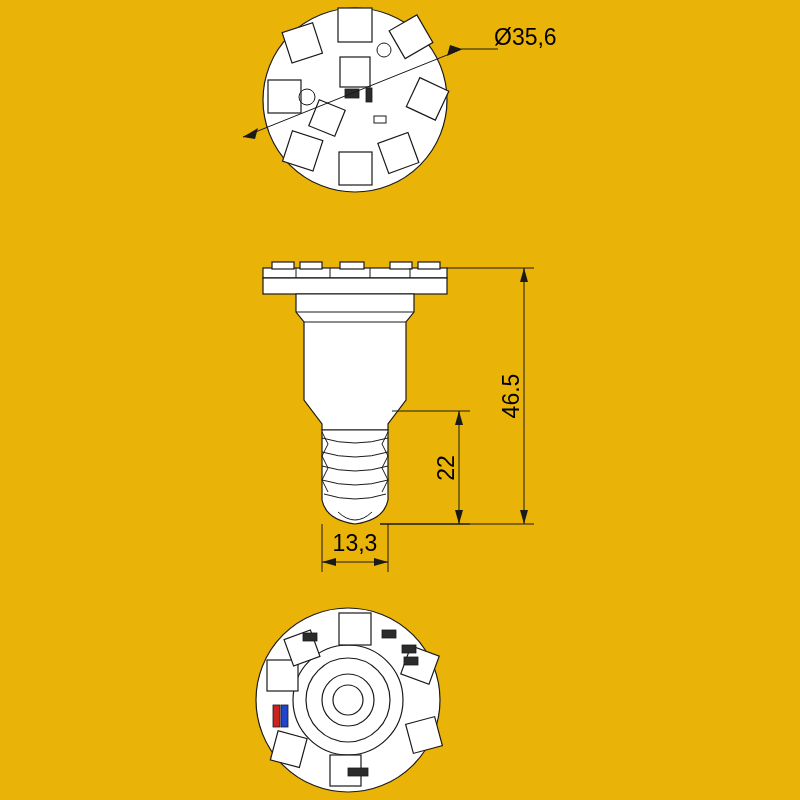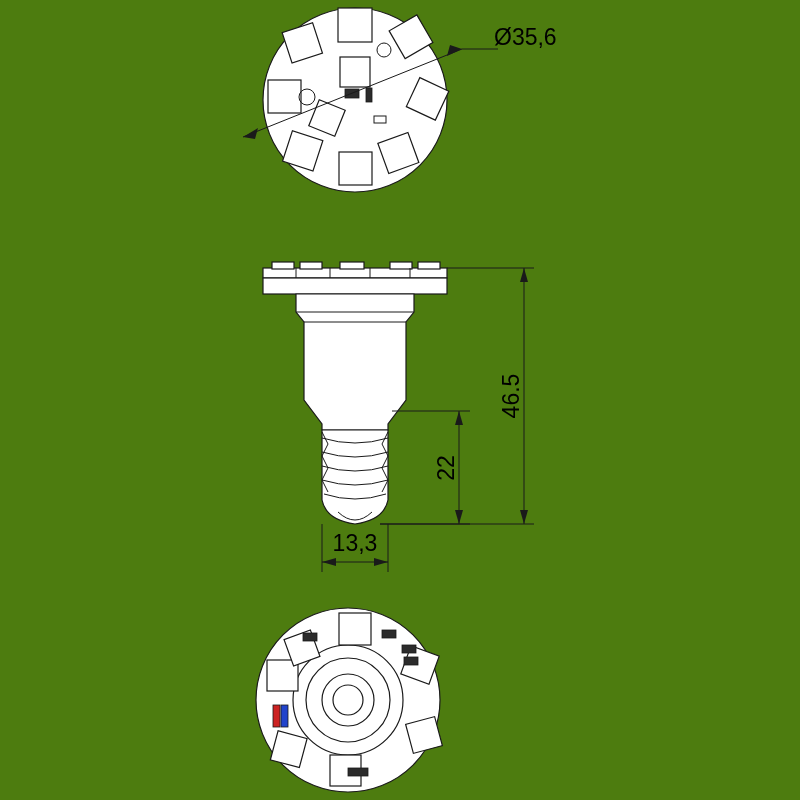--- a/index.html
+++ b/index.html
@@ -7,21 +7,21 @@
     padding: 0;
     background: #ffffff;
   }
   body {
     font-family: "Liberation Sans", sans-serif;
   }
   #sheet {
     position: relative;
     width: 800px;
     height: 800px;
-    background: #4d7c0f;
+    background: #eab308;
     overflow: hidden;
   }
   #sheet svg {
     display: block;
   }
   .dimtext {
     font-family: "Liberation Sans", sans-serif;
     font-size: 23px;
     fill: #000000;
   }

